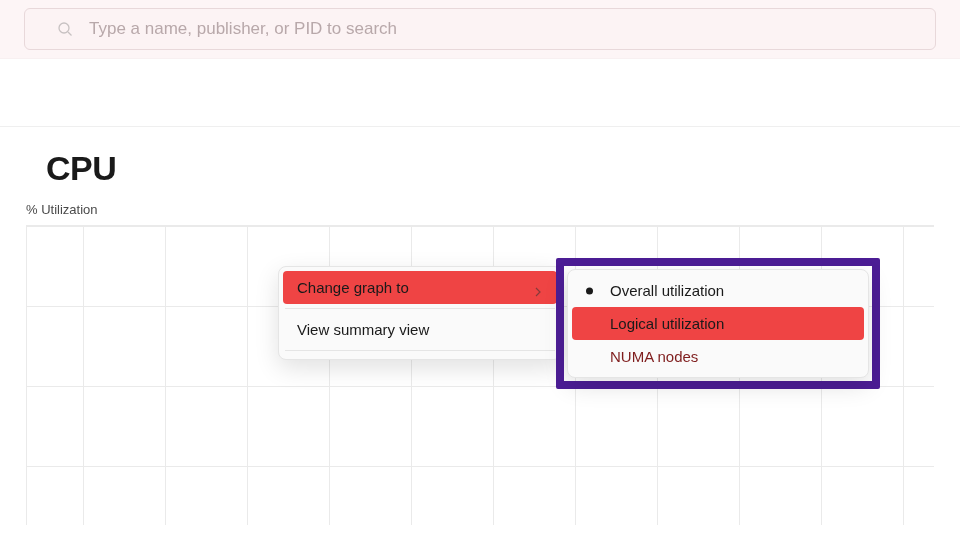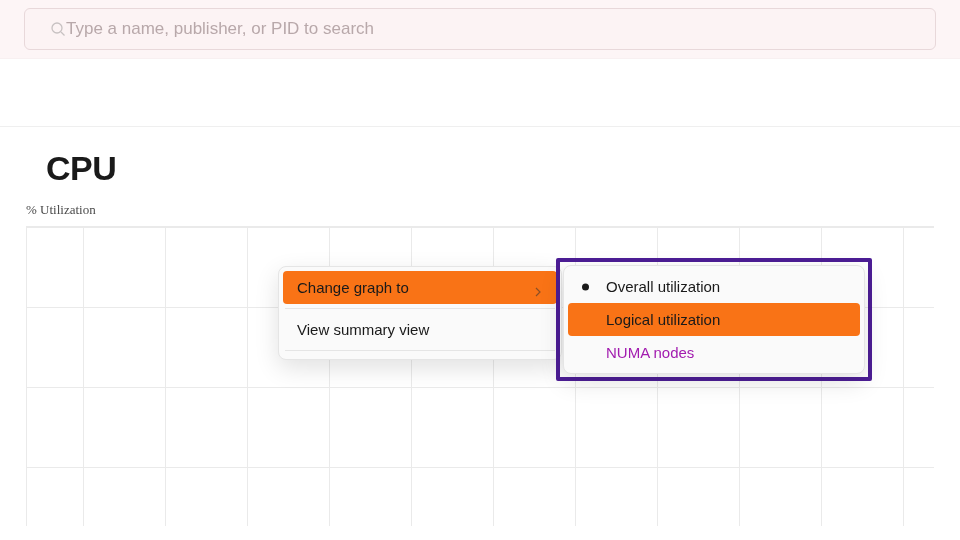--- a/index.html
+++ b/index.html
@@ -9,21 +9,22 @@
       background: #fdf5f6;
       padding: 8px 24px 8px 24px;
       border-bottom: 1px solid rgba(0,0,0,0.02);
     }
     .search-bar {
       display: flex;
       align-items: center;
       background: #fcf3f4;
       border: 1px solid #e8d8da;
       border-radius: 6px;
-      padding: 10px 25px;
+      padding: 10px 32px;
+      gap: 16px;
     }
     .search-icon {
       width: 16px;
       height: 16px;
       opacity: 0.35;
       flex-shrink: 0;
     }
     .search-input {
       border: none;
       background: transparent;
@@ -48,21 +49,20 @@
       font-weight: 600;
       color: #1a1a1a;
       letter-spacing: -0.5px;
       margin-left: 20px;
     }
     .section-subtitle {
       font-size: 13px;
       color: #4a4a4a;
       margin-top: 14px;
       margin-bottom: 8px;
-      font-family: Liberation Serif, serif;
     }
     
     .chart-grid {
       position: relative;
       height: 300px;
       border-top: 1px solid #eaeaea;
     }
     .grid-row {
       position: absolute;
       left: 0; right: 0;
@@ -93,42 +93,42 @@
     }
     .menu-item {
       display: flex;
       align-items: center;
       justify-content: space-between;
       padding: 8px 14px;
       border-radius: 4px;
       cursor: default;
     }
     .menu-item.highlighted {
-      background: #f97316;
+      background: #ef4444;
     }
     .menu-divider {
       height: 1px;
       background: #e5e5e5;
       margin: 4px 2px;
     }
     .menu-shortcut {
       color: #666;
       font-size: 14px;
     }
     .chevron {
       width: 10px;
       height: 10px;
       opacity: 0.55;
     }
     
     .submenu-container {
       position: absolute;
       left: 556px;
       top: 258px;
-      border: 4px solid #4c1d95;
+      border: 8px solid #4c1d95;
       padding: 3px;
       border-radius: 2px;
     }
     .context-menu.submenu {
       position: static;
       width: 302px;
       padding: 4px;
     }
     .submenu .menu-item {
       padding: 8px 14px 8px 38px;
@@ -138,21 +138,21 @@
       position: absolute;
       left: 14px;
       top: 50%;
       transform: translateY(-50%);
       width: 7px;
       height: 7px;
       background: #1a1a1a;
       border-radius: 50%;
     }
     .menu-item.disabled {
-      color: #a21caf;
+      color: #7f1d1d;
     }
   </style>
 </head>
 <body>
 
 <div class="search-bar-container">
   <div class="search-bar">
     <span class="search-icon">
       <svg viewBox="0 0 16 16" fill="none" stroke="#666" stroke-width="1.3">
         <circle cx="7" cy="7" r="5"></circle>

